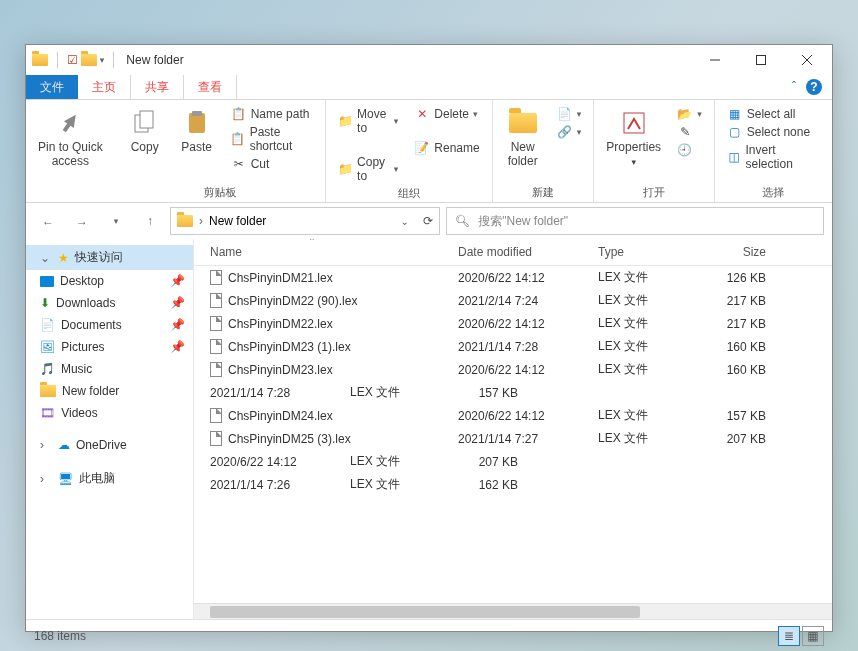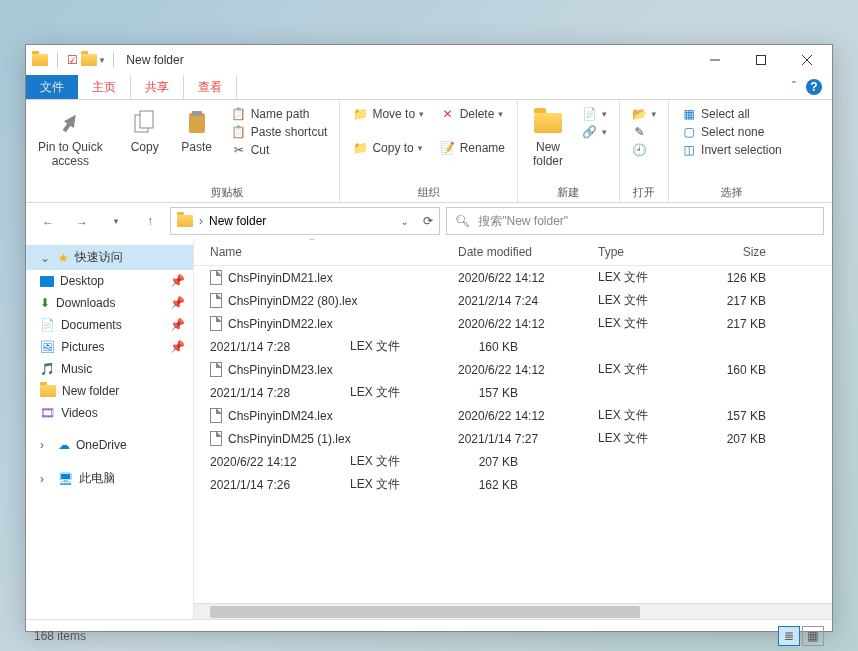--- a/index.html
+++ b/index.html
@@ -213,20 +213,29 @@
               <span class="ico">🔗</span>
               <span style="font-size:9px;color:#666">▾</span>
             </div>
     </div>
    </div>
    <div class="glabel">新建</div>
   </div>
 
   <div class="rgroup">
    <div class="gbody">
+    <div class="rbigbtn">
+     <div class="ico">
+              <svg width="24" height="24">
+                <rect x="2" y="2" width="20" height="20" fill="#fff" stroke="#c04040"></rect>
+                <path d="M6 18 L12 8 L18 18" fill="none" stroke="#c04040" stroke-width="2"></path>
+              </svg>
+            </div>
+     <div class="lbl"><span>Properties</span> <span style="font-size:9px">▾</span></div>
+    </div>
     <div class="vstack">
      <div class="rsmall">
               <span class="ico">📂</span>
               <span style="font-size:9px;color:#666">▾</span>
             </div>
      <div class="rsmall">
               <span class="ico">✎</span>
             </div>
      <div class="rsmall">
               <span class="ico">🕘</span>
@@ -344,36 +353,40 @@
               <span class="i i-file"></span>
               <span>ChsPinyinDM21.lex</span>
             </div>
             <div class="c c2">2020/6/22 14:12</div>
             <div class="c c3">LEX 文件</div>
             <div class="c c4">126 KB</div>
           </div>
           <div class="row">
             <div class="c c1">
               <span class="i i-file"></span>
-              <span>ChsPinyinDM22 (80).lex</span>
+              <span>ChsPinyinDM22 (90).lex</span>
             </div>
             <div class="c c2">2021/2/14 7:24</div>
             <div class="c c3">LEX 文件</div>
             <div class="c c4">217 KB</div>
           </div>
           <div class="row">
             <div class="c c1">
               <span class="i i-file"></span>
               <span>ChsPinyinDM22.lex</span>
             </div>
             <div class="c c2">2020/6/22 14:12</div>
             <div class="c c3">LEX 文件</div>
             <div class="c c4">217 KB</div>
           </div>
           <div class="row">
+            <div class="c c1">
+              <span class="i i-file"></span>
+              <span>ChsPinyinDM23 (1).lex</span>
+            </div>
             <div class="c c2">2021/1/14 7:28</div>
             <div class="c c3">LEX 文件</div>
             <div class="c c4">160 KB</div>
           </div>
           <div class="row">
             <div class="c c1">
               <span class="i i-file"></span>
               <span>ChsPinyinDM23.lex</span>
             </div>
             <div class="c c2">2020/6/22 14:12</div>
@@ -390,21 +403,21 @@
               <span class="i i-file"></span>
               <span>ChsPinyinDM24.lex</span>
             </div>
             <div class="c c2">2020/6/22 14:12</div>
             <div class="c c3">LEX 文件</div>
             <div class="c c4">157 KB</div>
           </div>
           <div class="row">
             <div class="c c1">
               <span class="i i-file"></span>
-              <span>ChsPinyinDM25 (1).lex</span>
+              <span>ChsPinyinDM25 (3).lex</span>
             </div>
             <div class="c c2">2021/1/14 7:27</div>
             <div class="c c3">LEX 文件</div>
             <div class="c c4">207 KB</div>
           </div>
           <div class="row">
             <div class="c c2">2020/6/22 14:12</div>
             <div class="c c3">LEX 文件</div>
             <div class="c c4">207 KB</div>
           </div>

